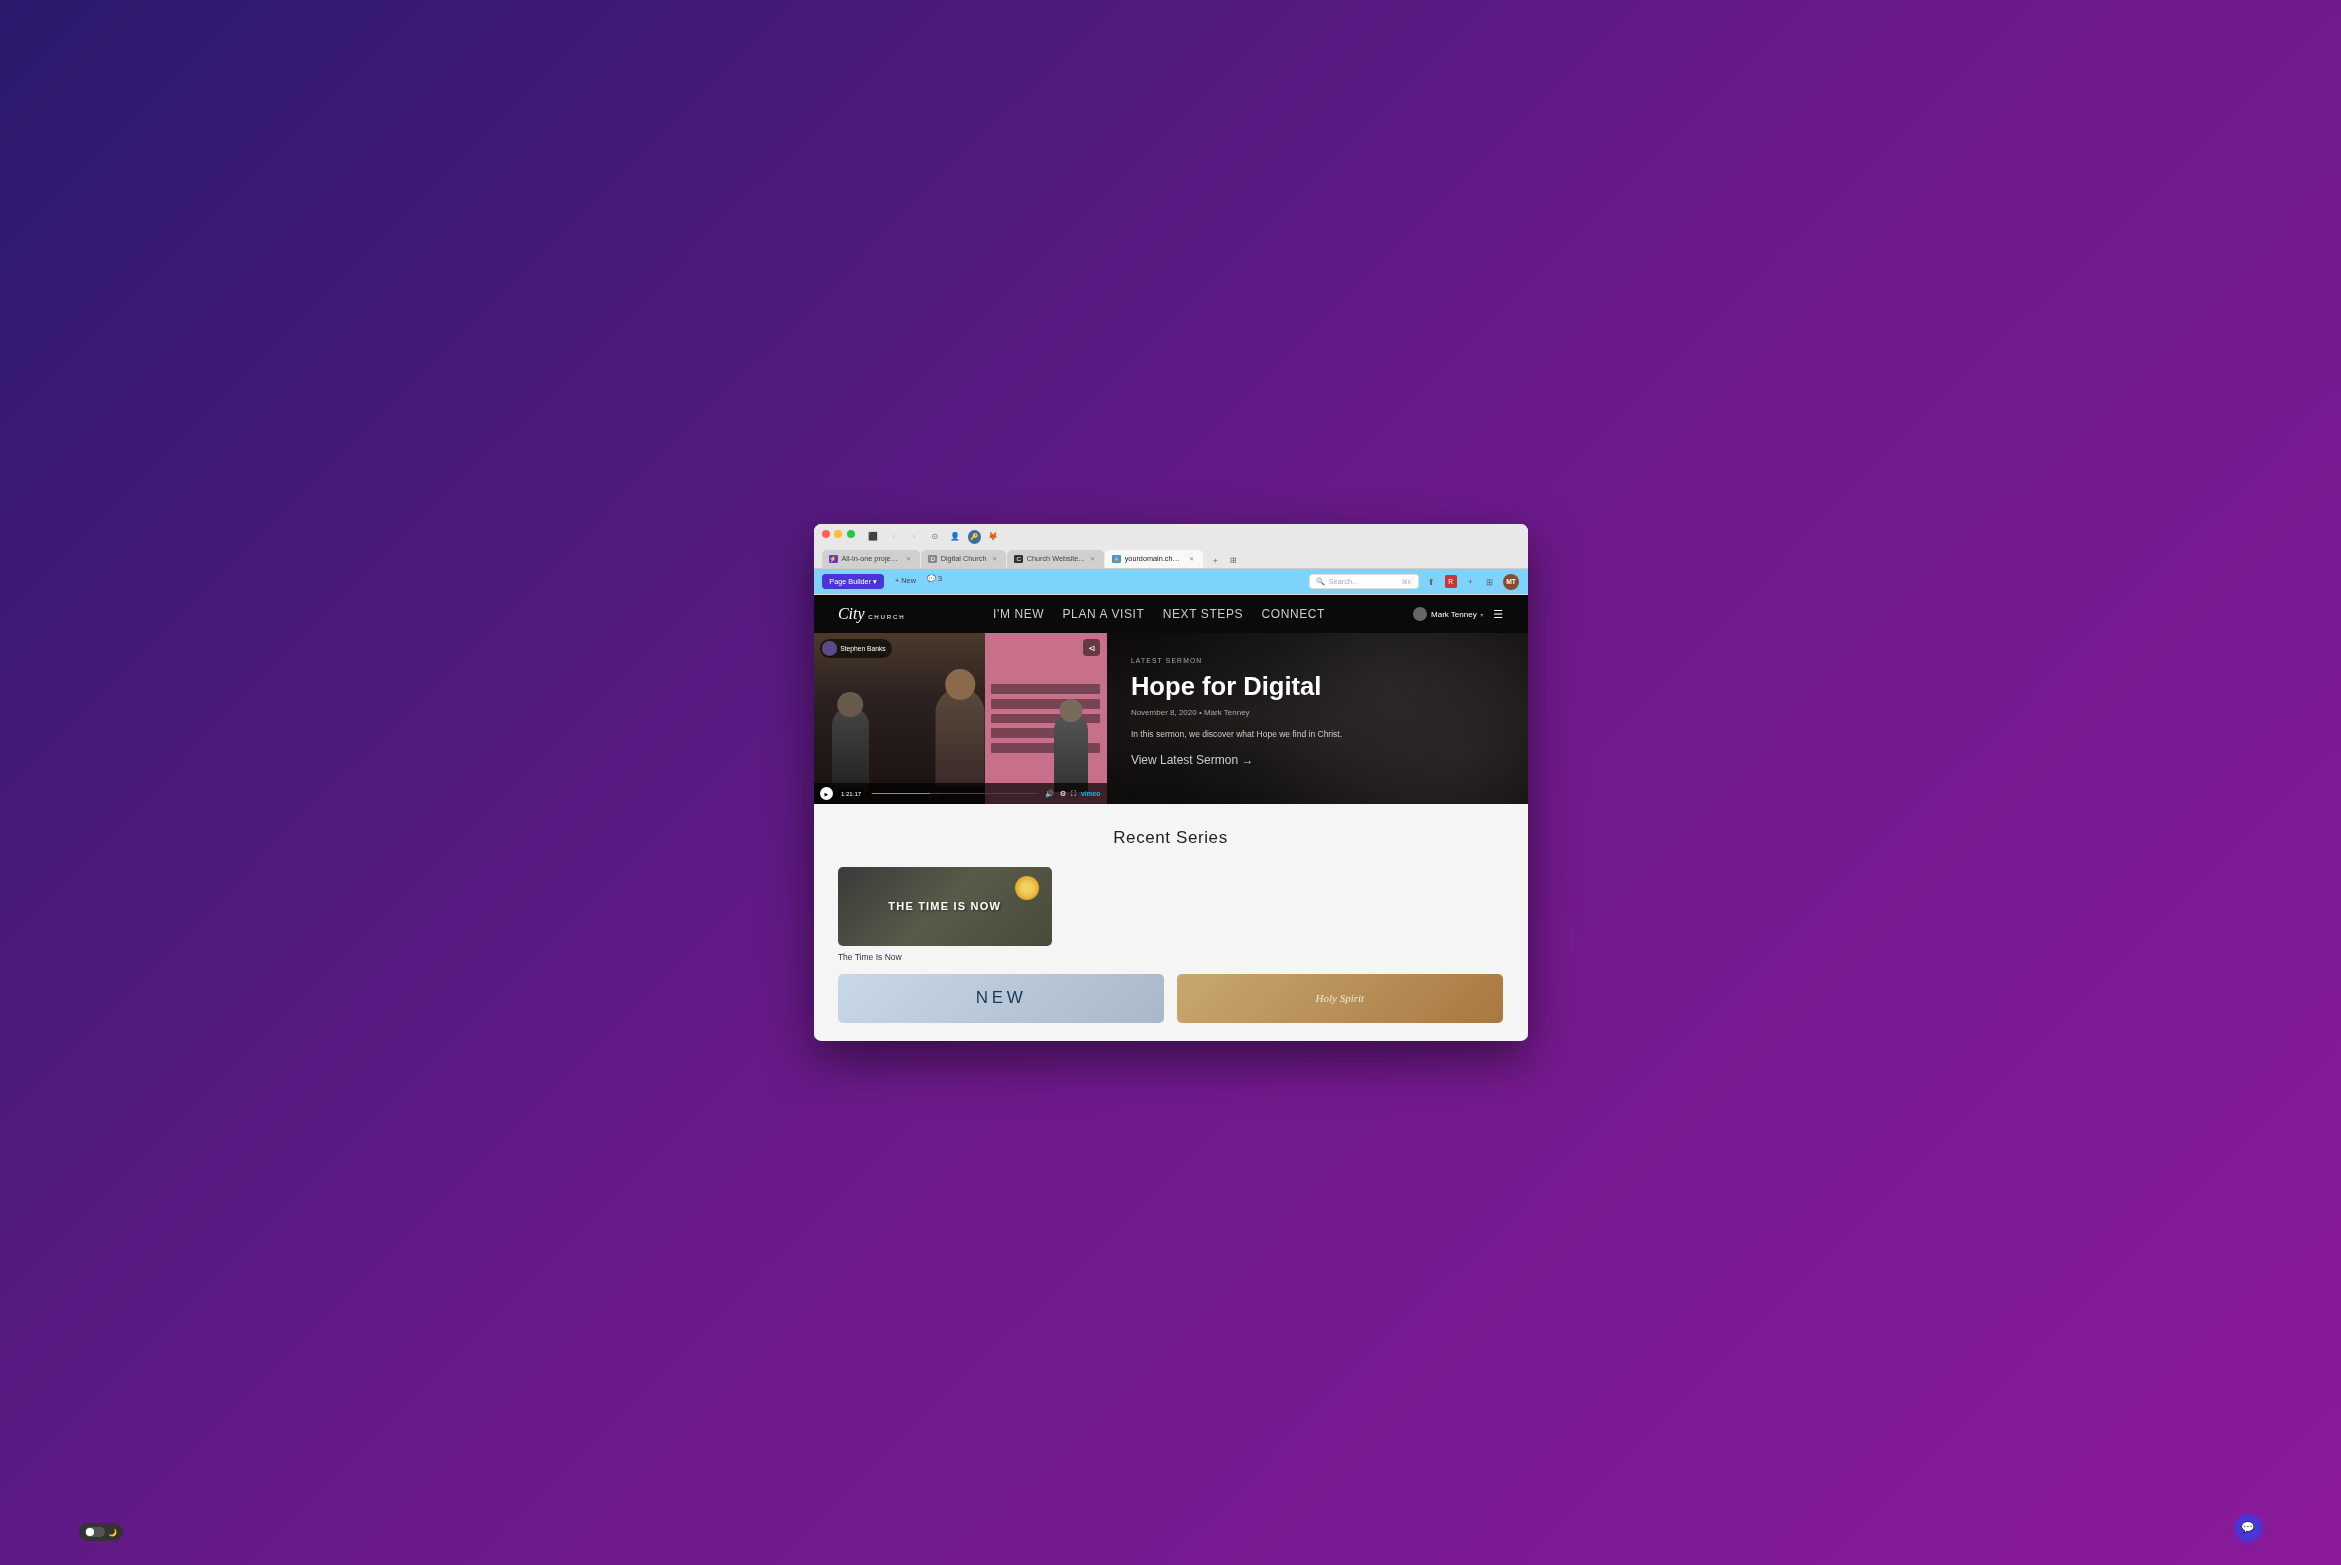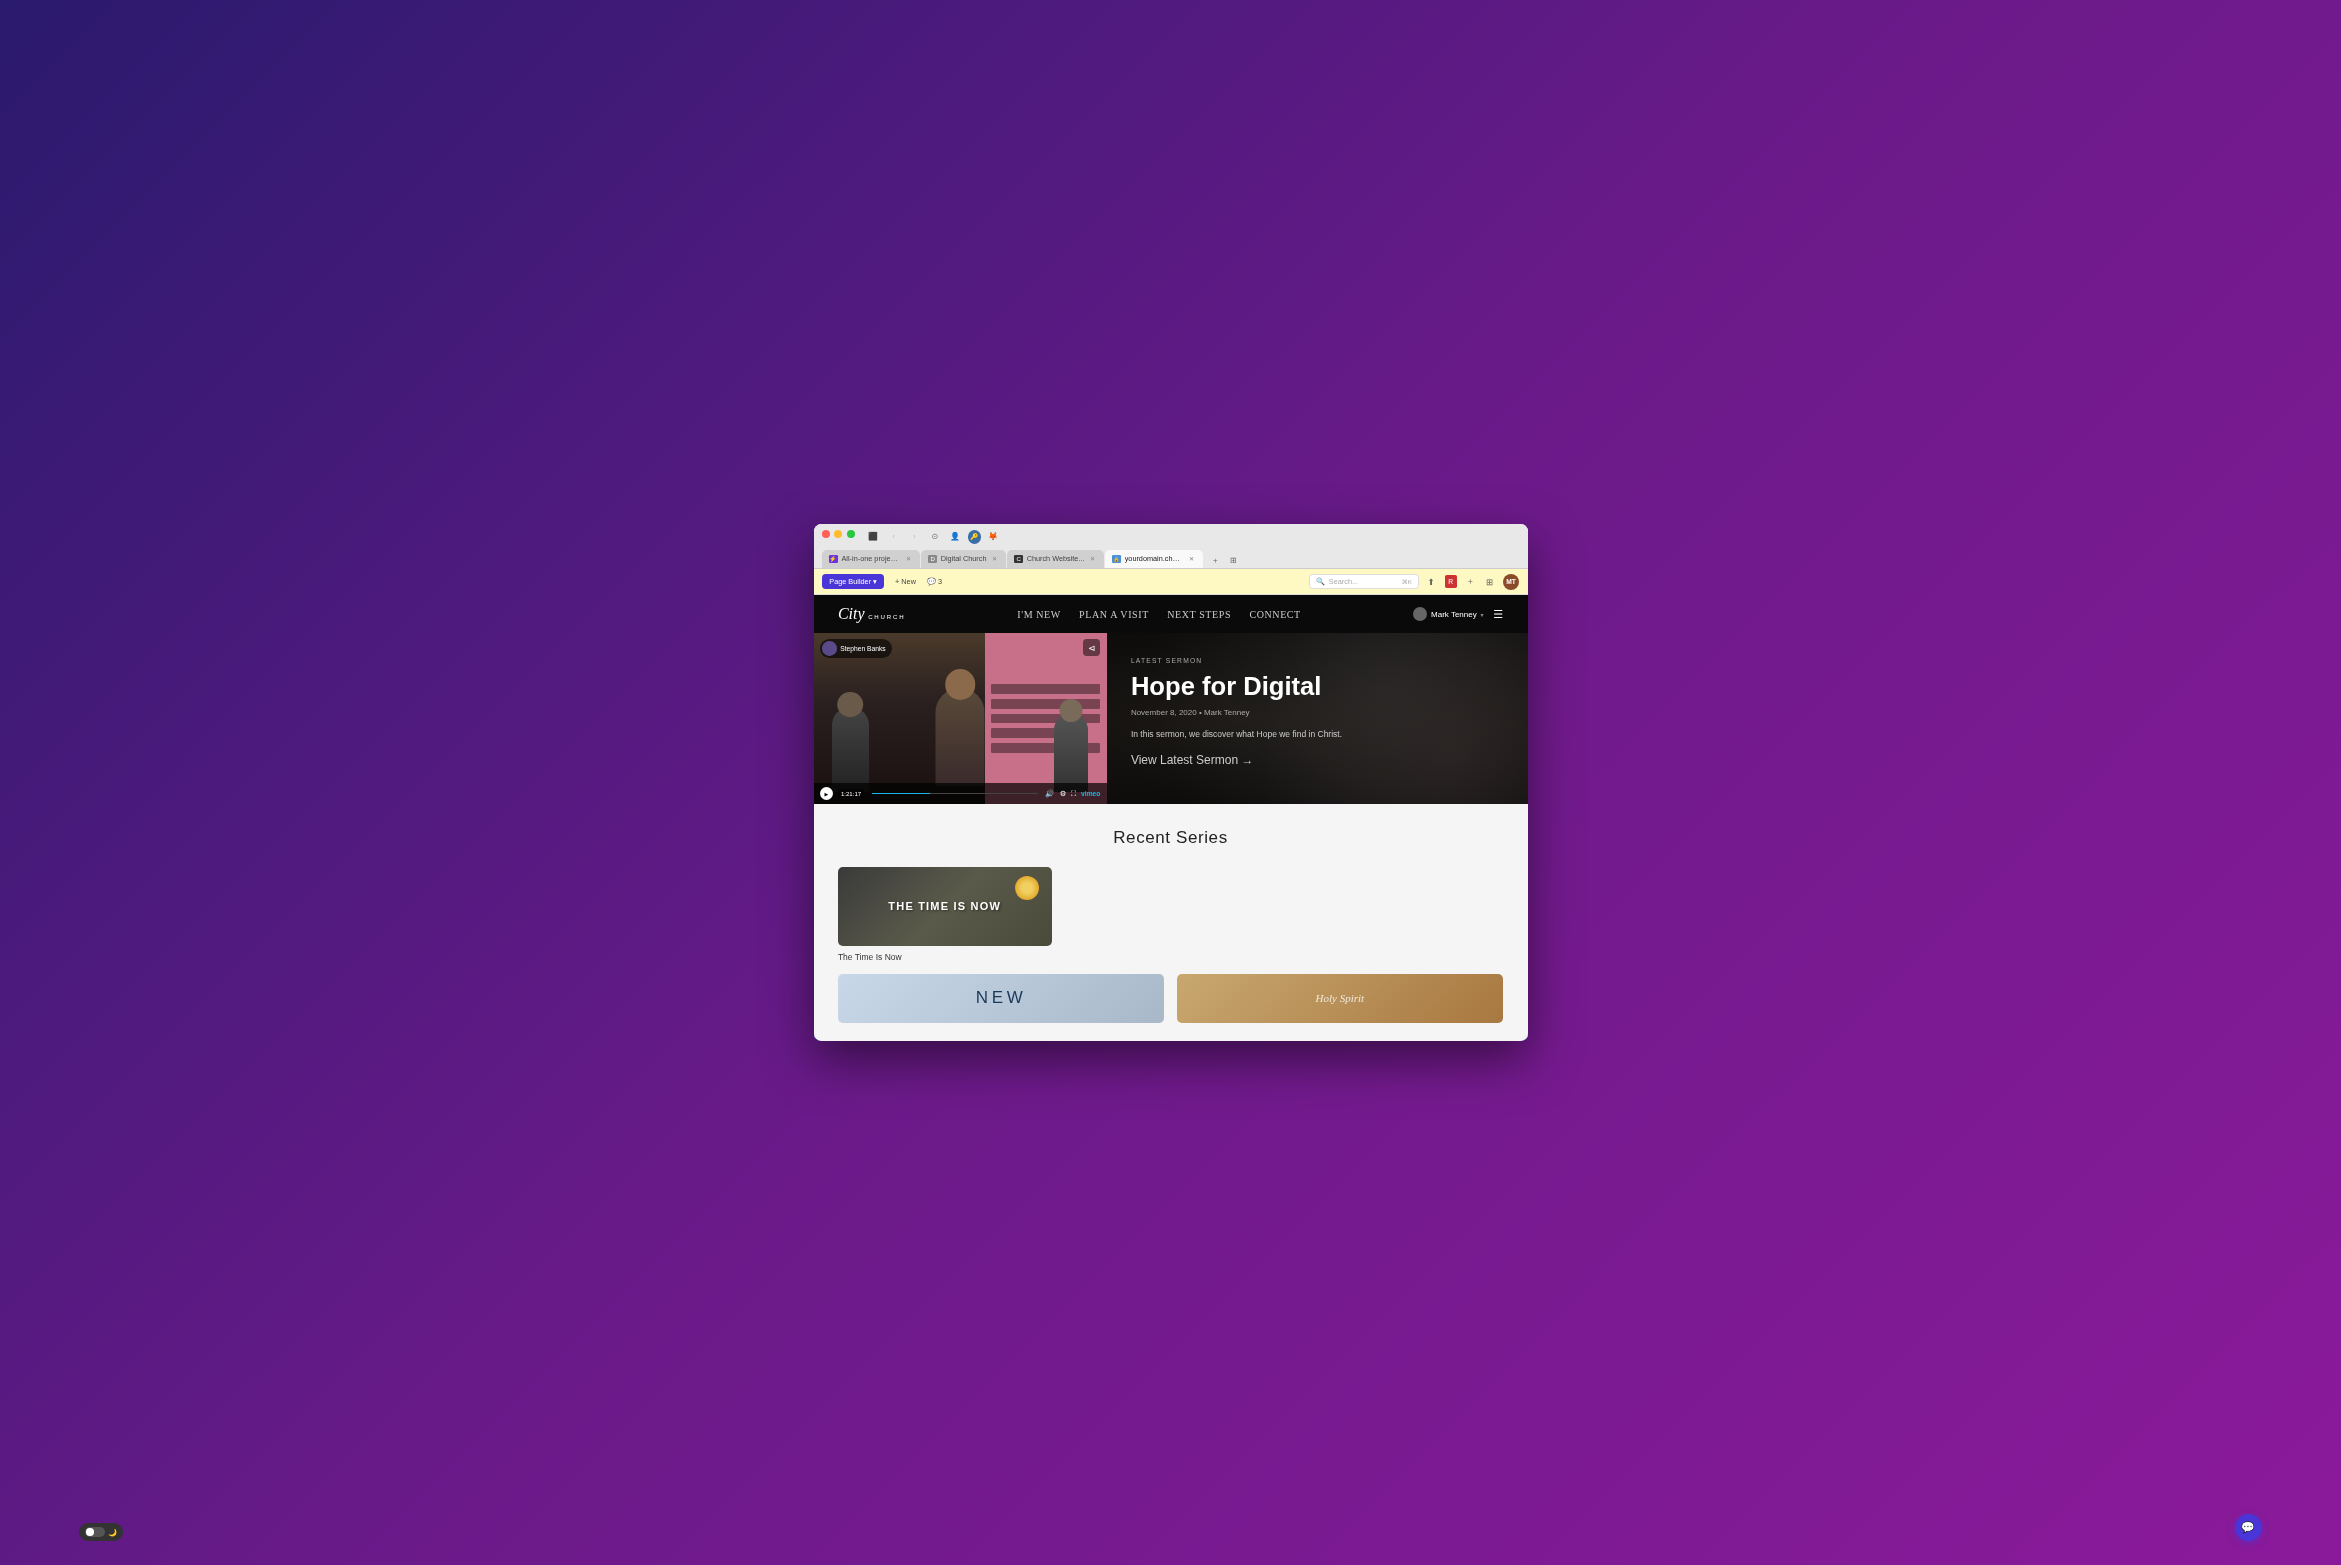--- a/index.html
+++ b/index.html
@@ -126,24 +126,24 @@
       display: flex;
       align-items: center;
       justify-content: center;
       border-radius: 50%;
       font-size: 6.1px;
       color: #888;
     }
 
     
     .toolbar {
-      background: #fef9c3;
+      background: #7dd3fc;
       padding: 4.9px 8.5px;
       display: flex;
-      align-items: center;
+      align-items: flex-start;
       gap: 6.1px;
       border-bottom: 0.6px solid #ddd;
     }
 
     .page-builder-btn {
       background: #4a35d9;
       color: white;
       border: none;
       border-radius: 3.7px;
       padding: 3px 7.3px;
@@ -255,26 +255,25 @@
       margin-left: 1.2px;
     }
 
     .site-nav-links {
       display: flex;
       gap: 18.3px;
     }
 
     .site-nav-link {
       color: #ccc;
-      font-size: 10px;
+      font-size: 12px;
       letter-spacing: 0.6px;
       text-transform: uppercase;
       cursor: pointer;
       text-decoration: none;
-      font-family: Liberation Serif, serif;
     }
 
     .site-nav-right {
       display: flex;
       align-items: center;
       gap: 9.8px;
     }
 
     .site-user {
       display: flex;

